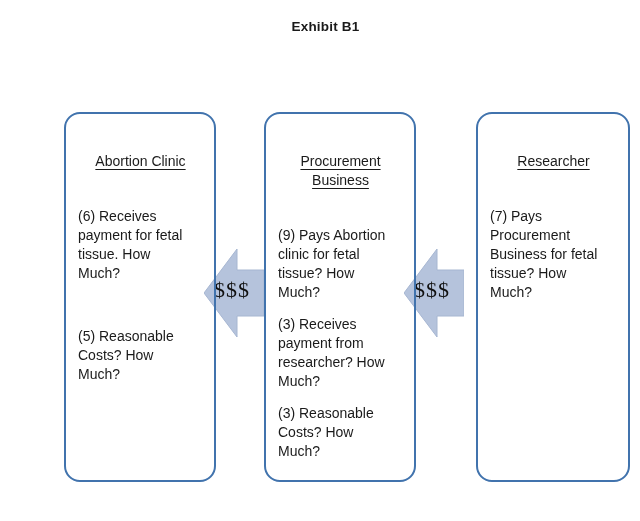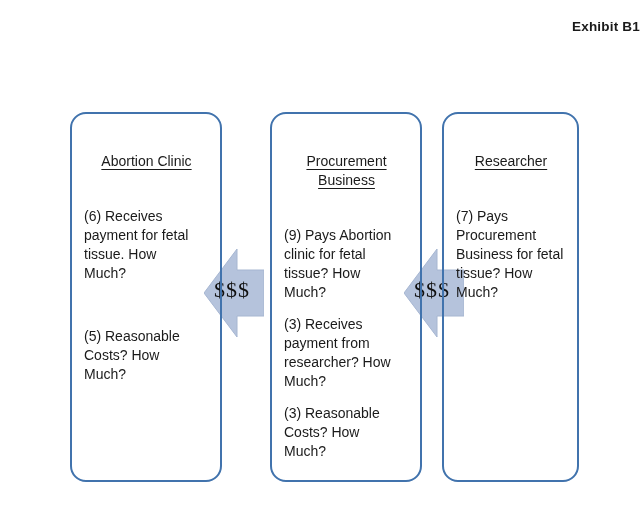--- a/index.html
+++ b/index.html
@@ -14,40 +14,40 @@
     position:relative;
     width:640px;height:521px;
     background:var(--bg);
     font-family:"Liberation Sans",sans-serif;
     color:var(--text);
     overflow:hidden;
   }
   .diagram-title{
     position:absolute;
     top:19px;left:11px;right:0;
-    text-align:right;
+    text-align:center;
     font-size:13.5px;
     font-weight:bold;
     letter-spacing:.2px;
   }
   .node{
     position:absolute;
     top:112px;
     height:370px;
     border:2px solid var(--box-border);
     border-radius:16px;
     background:transparent; 
     box-sizing:border-box;
     padding:38px 11px 0 12px;
     font-size:14px;
     line-height:19px;
   }
   .node--clinic{left:64px;width:152px;}
   .node--procurement{left:264px;width:152px;}
-  .node--researcher{left:436px;width:137px;}
+  .node--researcher{left:476px;width:154px;}
   .node-title{
     text-align:center;
     text-decoration:underline;
     text-underline-offset:3px;
     white-space:pre-line;
     margin-bottom:36px;
   }
   .para{
     white-space:pre-line;
   }
@@ -69,21 +69,21 @@
   }
   .arrow-label{
     position:absolute;
     top:28px;left:2px;width:52px;
     text-align:center;
     font-family:"Liberation Serif",serif;
     font-size:22px;
     color:#111;
     letter-spacing:1px;
   }
-  .node{z-index:1;margin-left:6px;}
+  .node{z-index:1;}
   .diagram-title{z-index:2;}
 </style>
 </head>
 <body>
 
 <div class="canvas">
 
   <div class="diagram-title">Exhibit B1</div>
 
   <div class="arrow arrow--left">

